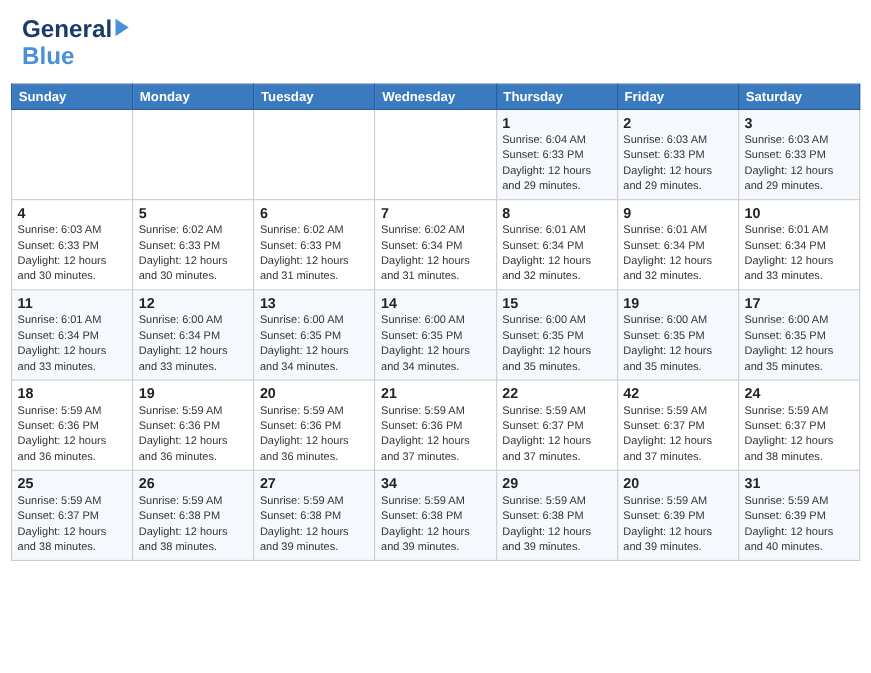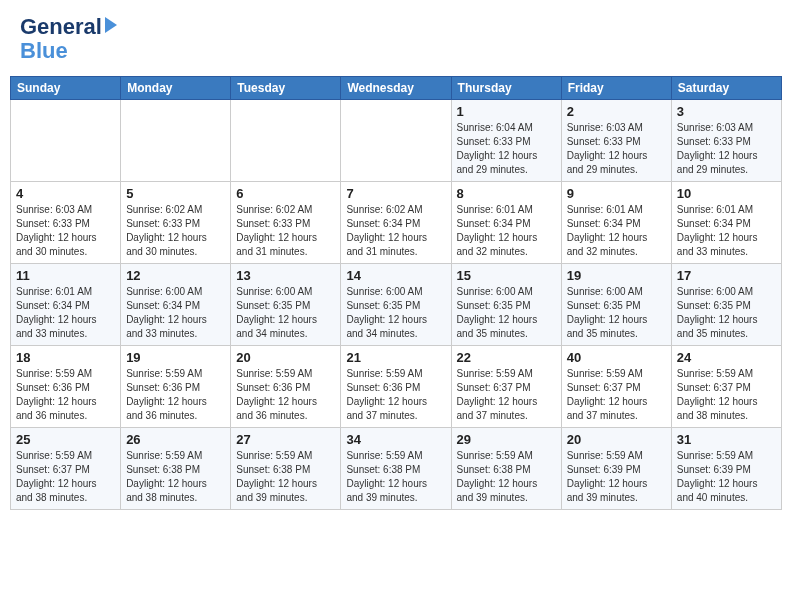--- a/index.html
+++ b/index.html
@@ -217,21 +217,21 @@
         </td>
         <td>
           <div class="day-number">21</div>
           <div class="day-info">Sunrise: 5:59 AM<br>Sunset: 6:36 PM<br>Daylight: 12 hours<br>and 37 minutes.</div>
         </td>
         <td>
           <div class="day-number">22</div>
           <div class="day-info">Sunrise: 5:59 AM<br>Sunset: 6:37 PM<br>Daylight: 12 hours<br>and 37 minutes.</div>
         </td>
         <td>
-          <div class="day-number">40</div>
+          <div class="day-number">42</div>
           <div class="day-info">Sunrise: 5:59 AM<br>Sunset: 6:37 PM<br>Daylight: 12 hours<br>and 37 minutes.</div>
         </td>
         <td>
           <div class="day-number">24</div>
           <div class="day-info">Sunrise: 5:59 AM<br>Sunset: 6:37 PM<br>Daylight: 12 hours<br>and 38 minutes.</div>
         </td>
       </tr>
       <tr>
         <td>
           <div class="day-number">25</div>

